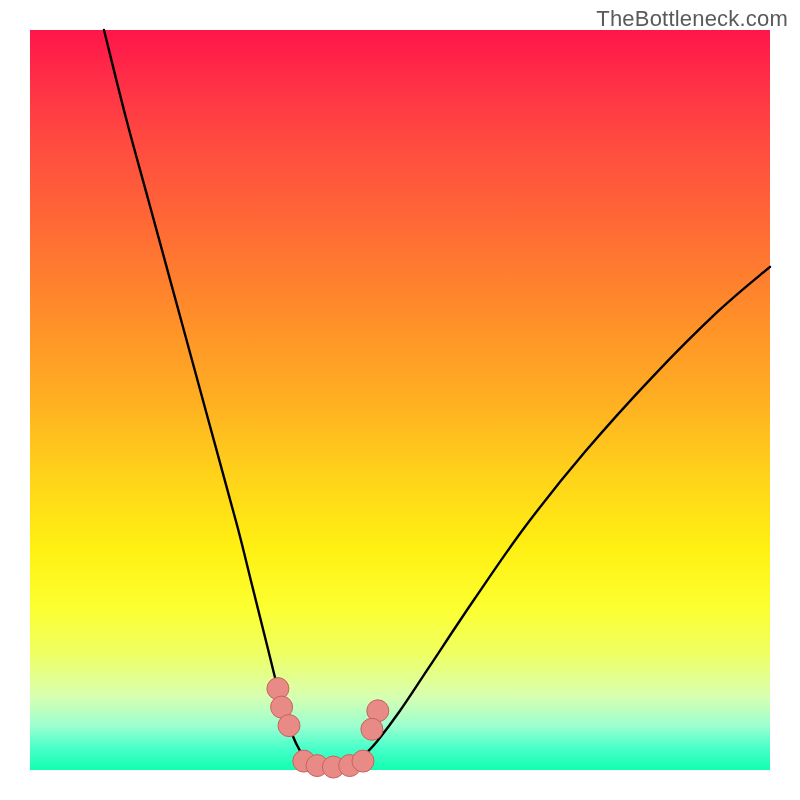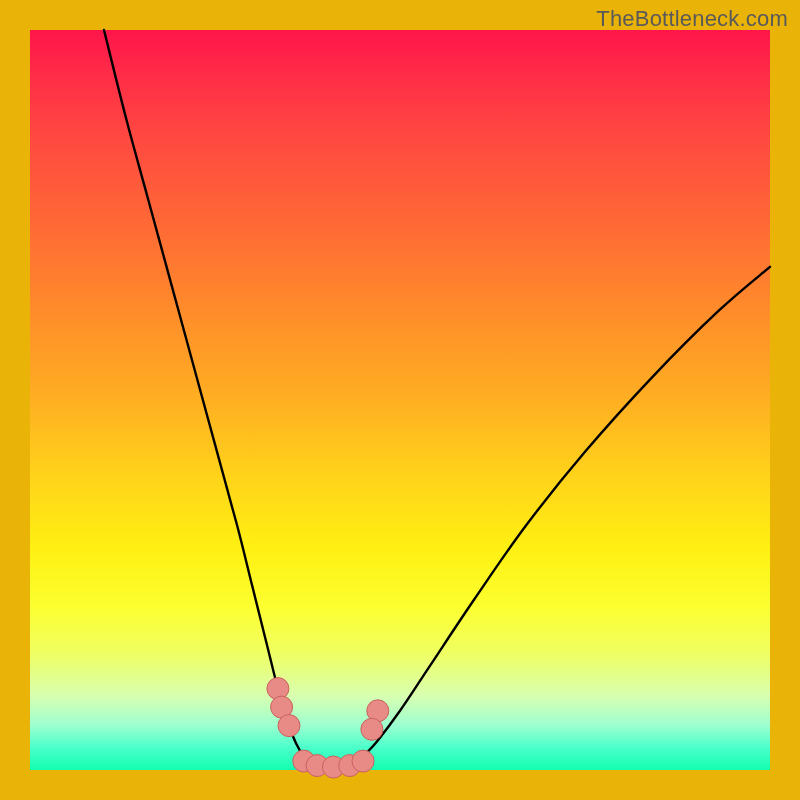--- a/index.html
+++ b/index.html
@@ -8,21 +8,21 @@
     width: 800px;
     height: 800px;
     overflow: hidden;
     background: #000;
     font-family: Arial, Helvetica, sans-serif;
   }
   .frame {
     position: relative;
     width: 800px;
     height: 800px;
-    background: #eab308;
+    background: #ffffff;
   }
   .plot-area {
     position: absolute;
     left: 30px;
     top: 30px;
     width: 740px;
     height: 740px;
     background: linear-gradient(
       to bottom,
       #ff154a 0%,

